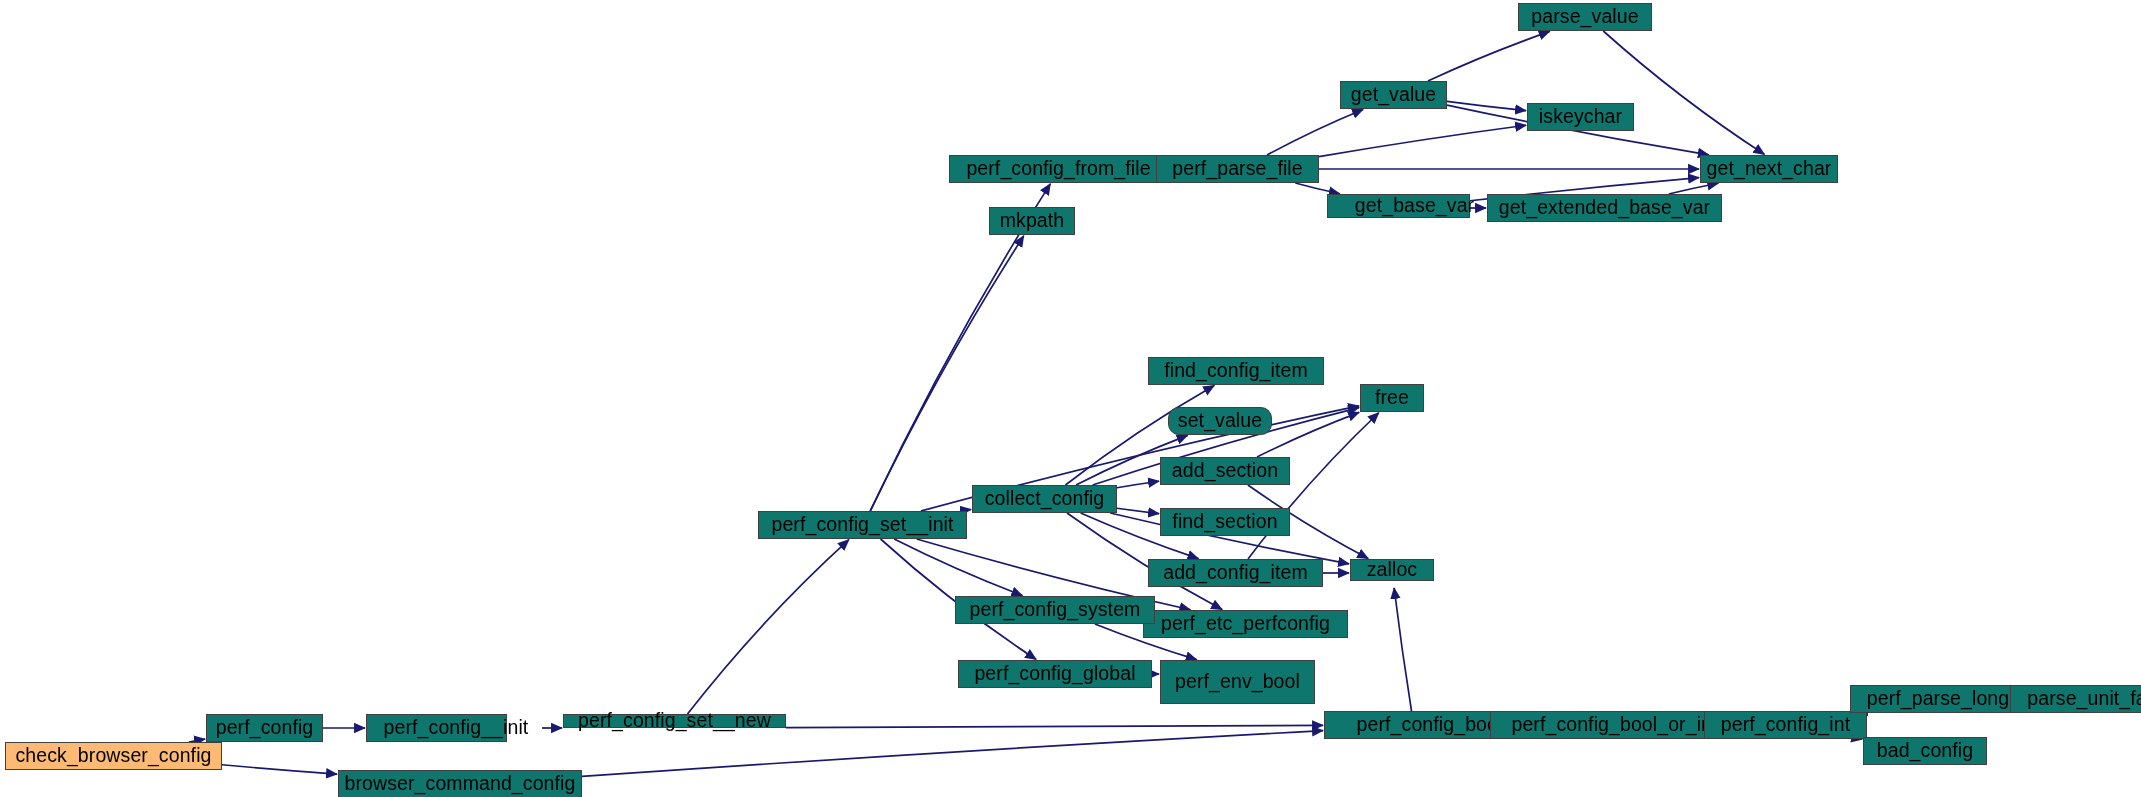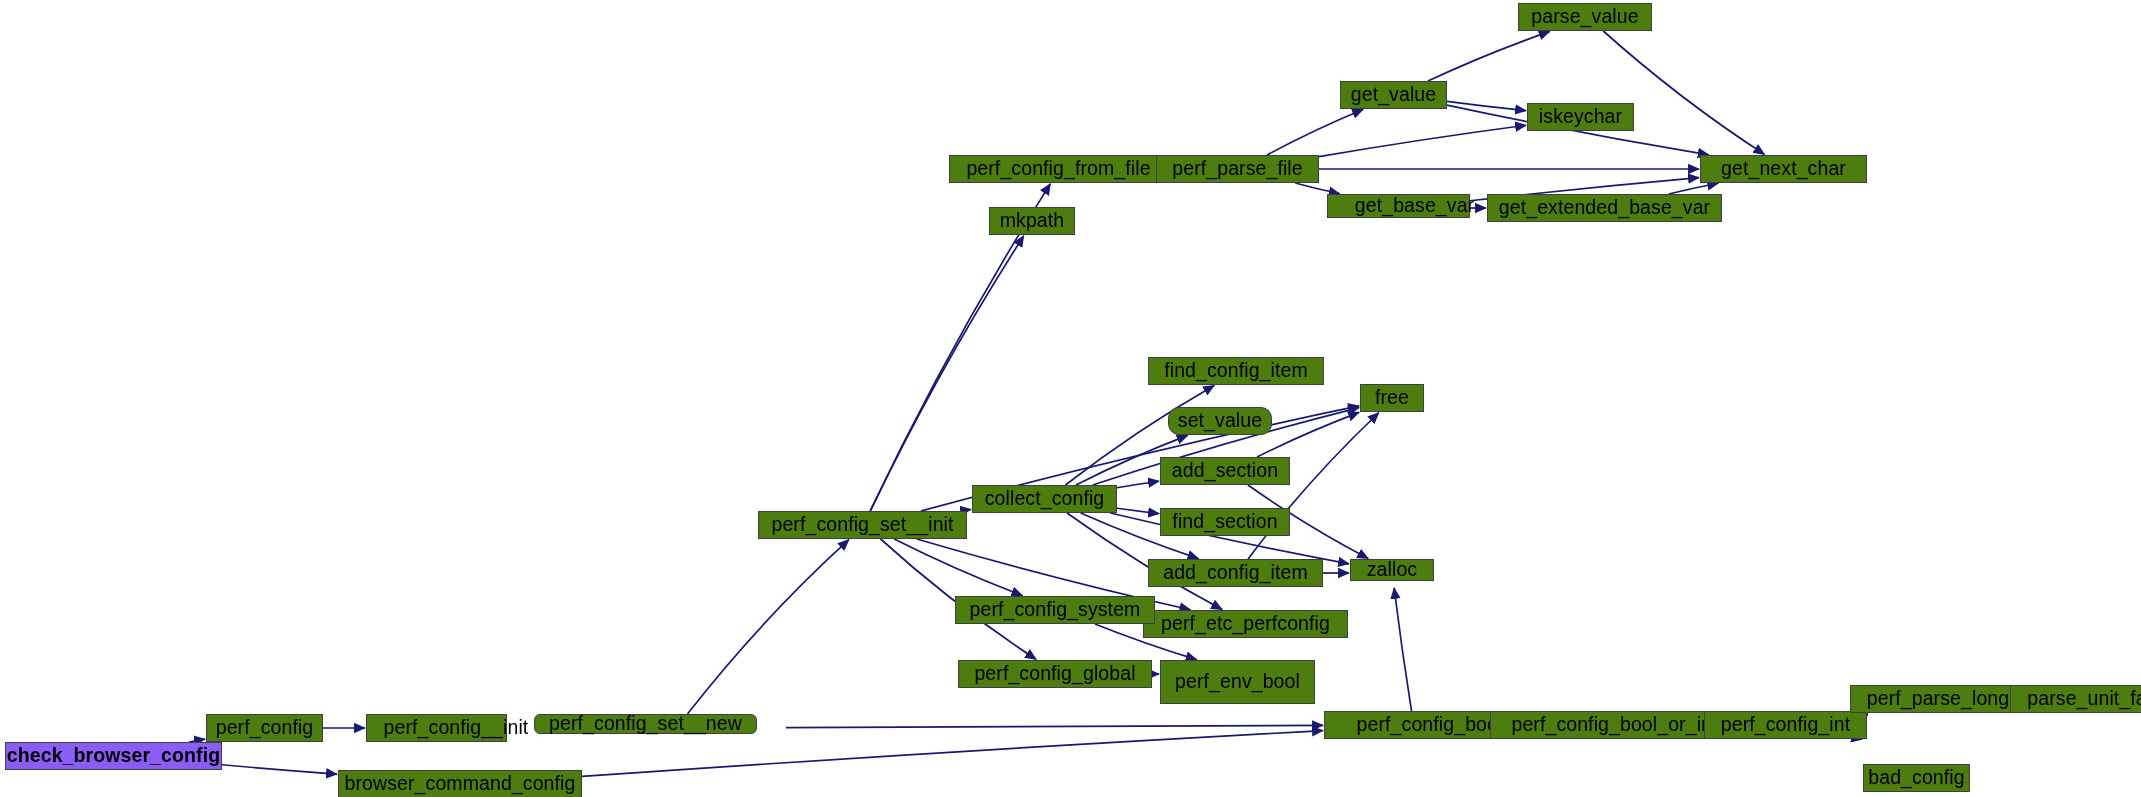--- a/index.html
+++ b/index.html
@@ -19,34 +19,33 @@
     position: absolute;
     left: 0; top: 0;
     width: 2141px;
     height: 797px;
     pointer-events: none;
   }
   .node {
     position: absolute;
     box-sizing: border-box;
     border: 1.4px solid #404040;
-    background: #4d7c0f;
+    background: #0f766e;
     display: flex;
     align-items: center;
     justify-content: center;
     font-size: 19.5px;
     line-height: 1;
     color: #000000;
     white-space: nowrap;
     letter-spacing: 0.1px;
     z-index: 5;
   }
   .node.highlight {
-    background: #8b5cf6;
-    font-weight: bold;
+    background: #fdba74;
   }
   .node-label {
     display: block;
     padding: 0 2px;
   }
 </style>
 </head>
 <body>
 
 <div id="canvas">
@@ -111,21 +110,21 @@
       </div>
       <div class="node" style="left: 206px; top: 714px; width: 117px; height: 28px;">
         <span class="node-label">perf_config</span>
       </div>
       <div class="node" style="left: 338px; top: 770px; width: 244px; height: 28px;">
         <span class="node-label">browser_command_config</span>
       </div>
       <div class="node" style="left: 366px; top: 714px; width: 141px; height: 28px; padding-left: 39px;">
         <span class="node-label">perf_config__init</span>
       </div>
-      <div class="node" style="left: 534px; top: 714px; width: 223px; height: 20px; border-radius: 6px;">
+      <div class="node" style="left: 563px; top: 714px; width: 223px; height: 14px;">
         <span class="node-label">perf_config_set__new</span>
       </div>
       <div class="node" style="left: 758px; top: 511px; width: 209px; height: 28px;">
         <span class="node-label">perf_config_set__init</span>
       </div>
       <div class="node" style="left: 972px; top: 485px; width: 145px; height: 28px;">
         <span class="node-label">collect_config</span>
       </div>
       <div class="node" style="left: 1148px; top: 357px; width: 176px; height: 28px;">
         <span class="node-label">find_config_item</span>
@@ -165,21 +164,21 @@
       </div>
       <div class="node" style="left: 1490px; top: 711px; width: 249px; height: 28px;">
         <span class="node-label">perf_config_bool_or_int</span>
       </div>
       <div class="node" style="left: 1704px; top: 711px; width: 163px; height: 28px;">
         <span class="node-label">perf_config_int</span>
       </div>
       <div class="node" style="left: 1850px; top: 685px; width: 176px; height: 28px;">
         <span class="node-label">perf_parse_long</span>
       </div>
-      <div class="node" style="left: 1863px; top: 737px; width: 107px; height: 28px; margin-top: 27px;">
+      <div class="node" style="left: 1863px; top: 737px; width: 124px; height: 28px;">
         <span class="node-label">bad_config</span>
       </div>
       <div class="node" style="left: 2010px; top: 685px; width: 187px; height: 28px;">
         <span class="node-label">parse_unit_factor</span>
       </div>
       <div class="node" style="left: 949px; top: 155px; width: 219px; height: 28px;">
         <span class="node-label">perf_config_from_file</span>
       </div>
       <div class="node" style="left: 989px; top: 207px; width: 86px; height: 28px;">
         <span class="node-label">mkpath</span>
@@ -195,17 +194,17 @@
       </div>
       <div class="node" style="left: 1487px; top: 194px; width: 235px; height: 28px;">
         <span class="node-label">get_extended_base_var</span>
       </div>
       <div class="node" style="left: 1518px; top: 3px; width: 134px; height: 28px;">
         <span class="node-label">parse_value</span>
       </div>
       <div class="node" style="left: 1527px; top: 103px; width: 107px; height: 28px;">
         <span class="node-label">iskeychar</span>
       </div>
-      <div class="node" style="left: 1700px; top: 155px; width: 167px; height: 28px;">
+      <div class="node" style="left: 1700px; top: 155px; width: 138px; height: 28px;">
         <span class="node-label">get_next_char</span>
       </div>
     </div>
 </div>
 
 </body></html>

